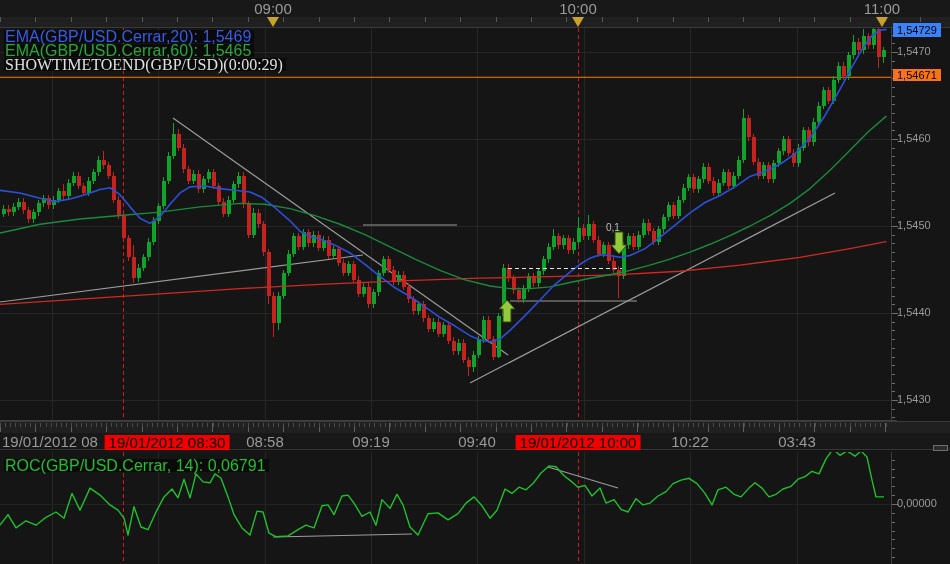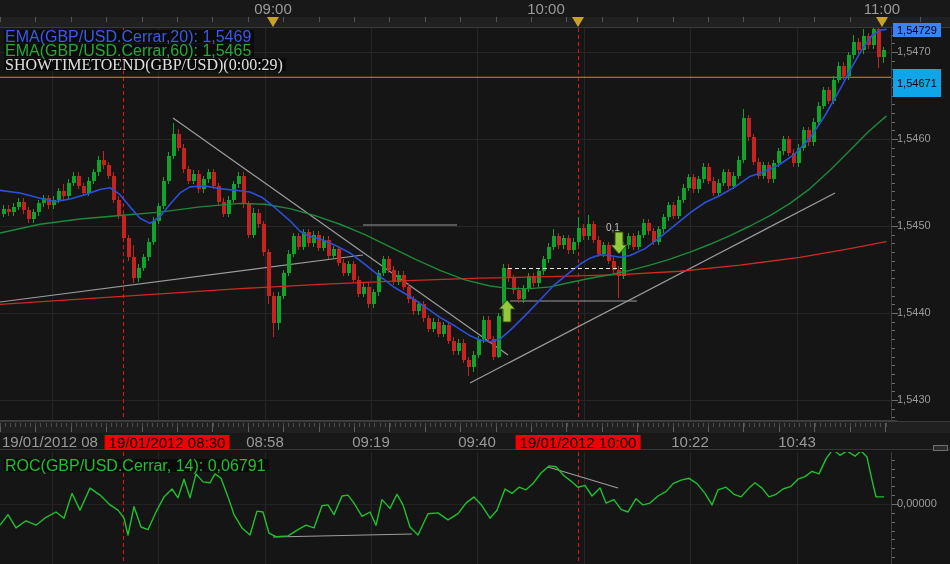--- a/index.html
+++ b/index.html
@@ -17,21 +17,21 @@
        background:repeating-linear-gradient(to right,#606060 0 1px,transparent 1px 35.4px);}
   #timeband{top:433px;height:17px;background:#181818;border-bottom:1px solid #353535;box-sizing:border-box;}
   svg{position:absolute;left:0;display:block;}
   .lbl{position:absolute;font-size:15px;color:#9a9a9a;white-space:nowrap;line-height:13px;}
   .hourlbl{top:2px;width:44px;text-align:center;}
   .tl{top:435px;transform:translateX(-50%);}
   .tl.hl{background:#f00000;color:#000;padding:1px 4px;z-index:3;transform:translateX(-50%);}
   .tl.partial{transform:none;z-index:1;}
   .plabel{font-size:11px;color:#9a9a9a;position:absolute;left:897px;white-space:nowrap;}
   .plabel.blue{left:893px;background:#3b82f6;color:#000;padding:1px 4px;z-index:3;}
-  .plabel.orange{left:893px;background:#0ea5e9;color:#000;padding:8px 4px;z-index:3;}
+  .plabel.orange{left:893px;background:#f97316;color:#000;padding:0 4px;z-index:3;}
   .legend{position:absolute;left:4px;top:30px;z-index:4;}
   .lrow{font-size:16px;line-height:11px;padding:1px 3px 1px 1px;background:rgba(8,8,8,0.82);
         width:max-content;margin-bottom:1px;}
   #rocLegend{position:absolute;left:4px;top:459px;z-index:4;}
   .tri{position:absolute;width:0;height:0;border-left:6px solid transparent;
        border-right:6px solid transparent;border-top:10px solid #c9a22b;top:17px;z-index:2;}
   #splitter{position:absolute;left:933px;top:445px;width:13px;height:4px;
        background:#2c2c2c;border:1px solid #6e6e6e;z-index:2;}
 </style>
 </head>
@@ -549,32 +549,32 @@
         <line x1="892" y1="460.5" x2="895" y2="460.5" stroke="#6e6e6e" shape-rendering="crispEdges"></line>
       </g>
     </svg>
 
   <div id="rocLegend" class="lrow" style="color: rgb(31, 193, 46);">ROC(GBP/USD.Cerrar, 14): 0,06791</div>
   <div class="plabel" id="rocZeroLabel" style="top:497px">0,00000</div>
 
   <div id="splitter"></div>
 <div class="lbl hourlbl" style="left: 251px;">09:00</div>
     <div class="tri" style="left: 267px; border-top-color: rgb(201, 162, 43);"></div>
-    <div class="lbl hourlbl" style="left: 524px;">10:00</div>
+    <div class="lbl hourlbl" style="left: 556px;">10:00</div>
     <div class="tri" style="left: 572px; border-top-color: rgb(201, 162, 43);"></div>
     <div class="lbl hourlbl" style="left: 860px;">11:00</div>
     <div class="tri" style="left: 876px; border-top-color: rgb(201, 162, 43);"></div>
     <div class="plabel blue" style="top: 23px;">1,54729</div>
     <div class="plabel" style="top: 45px;">1,5470</div>
     <div class="plabel orange" style="top: 69px;">1,54671</div>
     <div class="plabel" style="top: 132px;">1,5460</div>
     <div class="plabel" style="top: 219px;">1,5450</div>
     <div class="plabel" style="top: 306px;">1,5440</div>
     <div class="plabel" style="top: 393px;">1,5430</div>
     <div class="lbl tl partial" style="left: 2px;">19/01/2012 08</div>
     <div class="lbl tl hl" style="left: 123px; background: rgb(240, 0, 0); margin-left: 44px;">19/01/2012 08:30</div>
     <div class="lbl tl" style="left: 265px;">08:58</div>
     <div class="lbl tl" style="left: 371px;">09:19</div>
     <div class="lbl tl" style="left: 477px;">09:40</div>
     <div class="lbl tl hl" style="left: 578px; background: rgb(240, 0, 0);">19/01/2012 10:00</div>
     <div class="lbl tl" style="left: 690px;">10:22</div>
-    <div class="lbl tl" style="left: 797px;">10:43</div>
+    <div class="lbl tl" style="left: 797px;">03:43</div>
   </div>
 
 </body></html>

